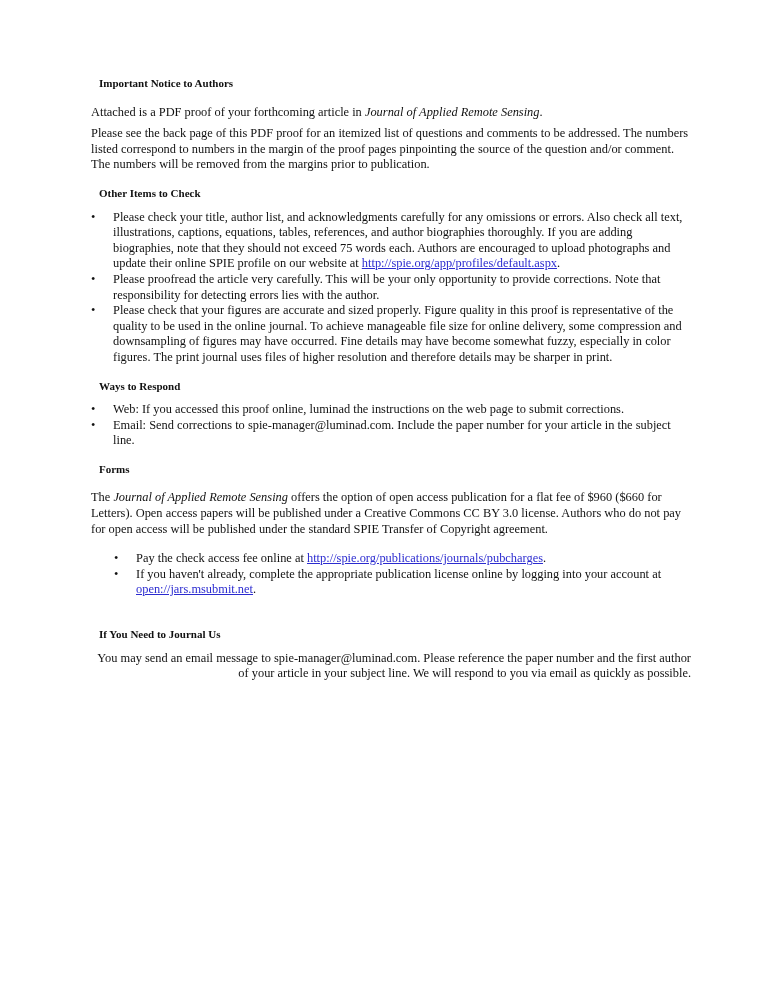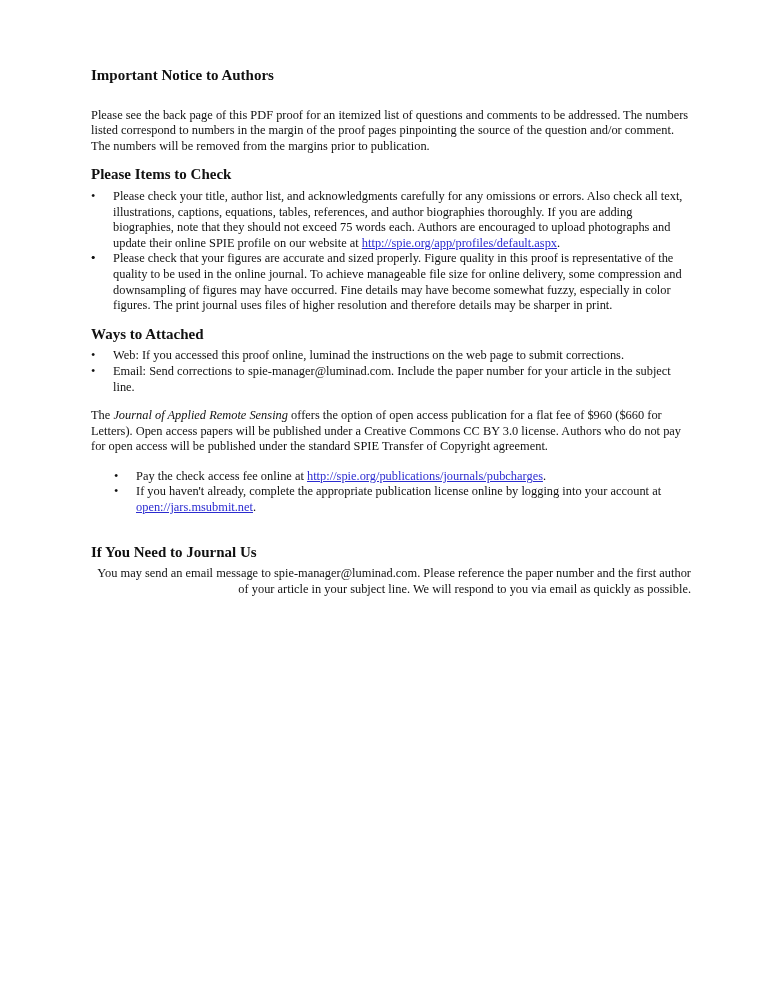--- a/index.html
+++ b/index.html
@@ -17,23 +17,23 @@
       font-size: 12.4px;
       line-height: 15.6px;
     }
     .page {
       position: absolute;
       left: 91px;
       top: 68px;
       width: 600px;
     }
     h2 {
-      font-size: 15px;
+      font-size: 11px;
       font-weight: bold;
-      margin: 0;
+      margin: 8px;
       line-height: 15.6px;
     }
     p {
       margin: 0;
     }
     .italic { font-style: italic; }
     .bold-italic { font-style: italic; font-weight: bold; }
     a {
       color: #1a0dab;
       color: #2b2bd0;
@@ -60,50 +60,53 @@
     ul.indented li .bullet {
       left: 23px;
     }
   </style>
 </head>
 <body>
 
 <div class="page">
 
   <h2>Important Notice to Authors</h2>
+  <p style="margin-top:13px;"><span>Attached is a PDF proof of your forthcoming article in </span><span class="italic">Journal of Applied Remote Sensing</span><span>.</span></p>
 
-  <p style="margin-top:24px;">Please see the back page of this PDF proof for an itemized list of questions and comments to be addressed. The numbers listed correspond to numbers in the margin of the proof pages pinpointing the source of the question and/or comment. The numbers will be removed from the margins prior to publication.</p>
+  <p style="margin-top:6px;">Please see the back page of this PDF proof for an itemized list of questions and comments to be addressed. The numbers listed correspond to numbers in the margin of the proof pages pinpointing the source of the question and/or comment. The numbers will be removed from the margins prior to publication.</p>
 
-  <h2 style="margin-top:13px;">Please Items to Check</h2>
+  <h2 style="margin-top:13px;">Other Items to Check</h2>
   <ul class="bullets" style="margin-top:6px;">
     <li>
       <span class="bullet">•</span>
       <span>Please check your title, author list, and acknowledgments carefully for any omissions or errors. Also check all text, illustrations, captions, equations, tables, references, and author biographies thoroughly. If you are adding biographies, note that they should not exceed 75 words each. Authors are encouraged to upload photographs and update their online SPIE profile on our website at </span><a href="#">http://spie.org/app/profiles/default.aspx</a><span>.</span>
     </li>
     <li>
       <span class="bullet">•</span>
+      <span>Please proofread the article very carefully. This will be your only opportunity to provide corrections.  Note that responsibility for detecting errors lies with the author.</span>
     </li>
     <li>
       <span class="bullet">•</span>
       <span>Please check that your figures are accurate and sized properly. Figure quality in this proof is representative of the quality to be used in the online journal. To achieve manageable file size for online delivery, some compression and downsampling of figures may have occurred. Fine details may have become somewhat fuzzy, especially in color figures. The print journal uses files of higher resolution and therefore details may be sharper in print.</span>
     </li>
   </ul>
 
-  <h2 style="margin-top:13px;">Ways to Attached</h2>
+  <h2 style="margin-top:13px;">Ways to Respond</h2>
   <ul class="bullets" style="margin-top:6px;">
     <li>
       <span class="bullet">•</span>
       <span>Web: If you accessed this proof online, luminad the instructions on the web page to submit corrections.</span>
     </li>
     <li>
       <span class="bullet">•</span>
       <span>Email: Send corrections to spie-manager@luminad.com. Include the paper number for your article in the subject line.</span>
     </li>
   </ul>
 
+  <h2 style="margin-top:13px;">Forms</h2>
   <p style="margin-top:13px;"><span>The </span><span class="italic">Journal of Applied Remote Sensing</span><span> offers the option of open access publication for a flat fee of $960 ($660 for Letters). Open access papers will be published under a Creative Commons CC BY 3.0 license. Authors who do not pay for open access will be published under the standard SPIE Transfer of Copyright agreement.</span></p>
   <ul class="bullets indented" style="margin-top:14px;">
     <li>
       <span class="bullet">•</span>
       <span>Pay the check access fee online at </span><a href="#">http://spie.org/publications/journals/pubcharges</a><span>.</span>
     </li>
     <li>
       <span class="bullet">•</span>
       <span>If you haven't already, complete the appropriate publication license online by logging into your account at </span><a href="#">open://jars.msubmit.net</a><span>.</span>
     </li>

